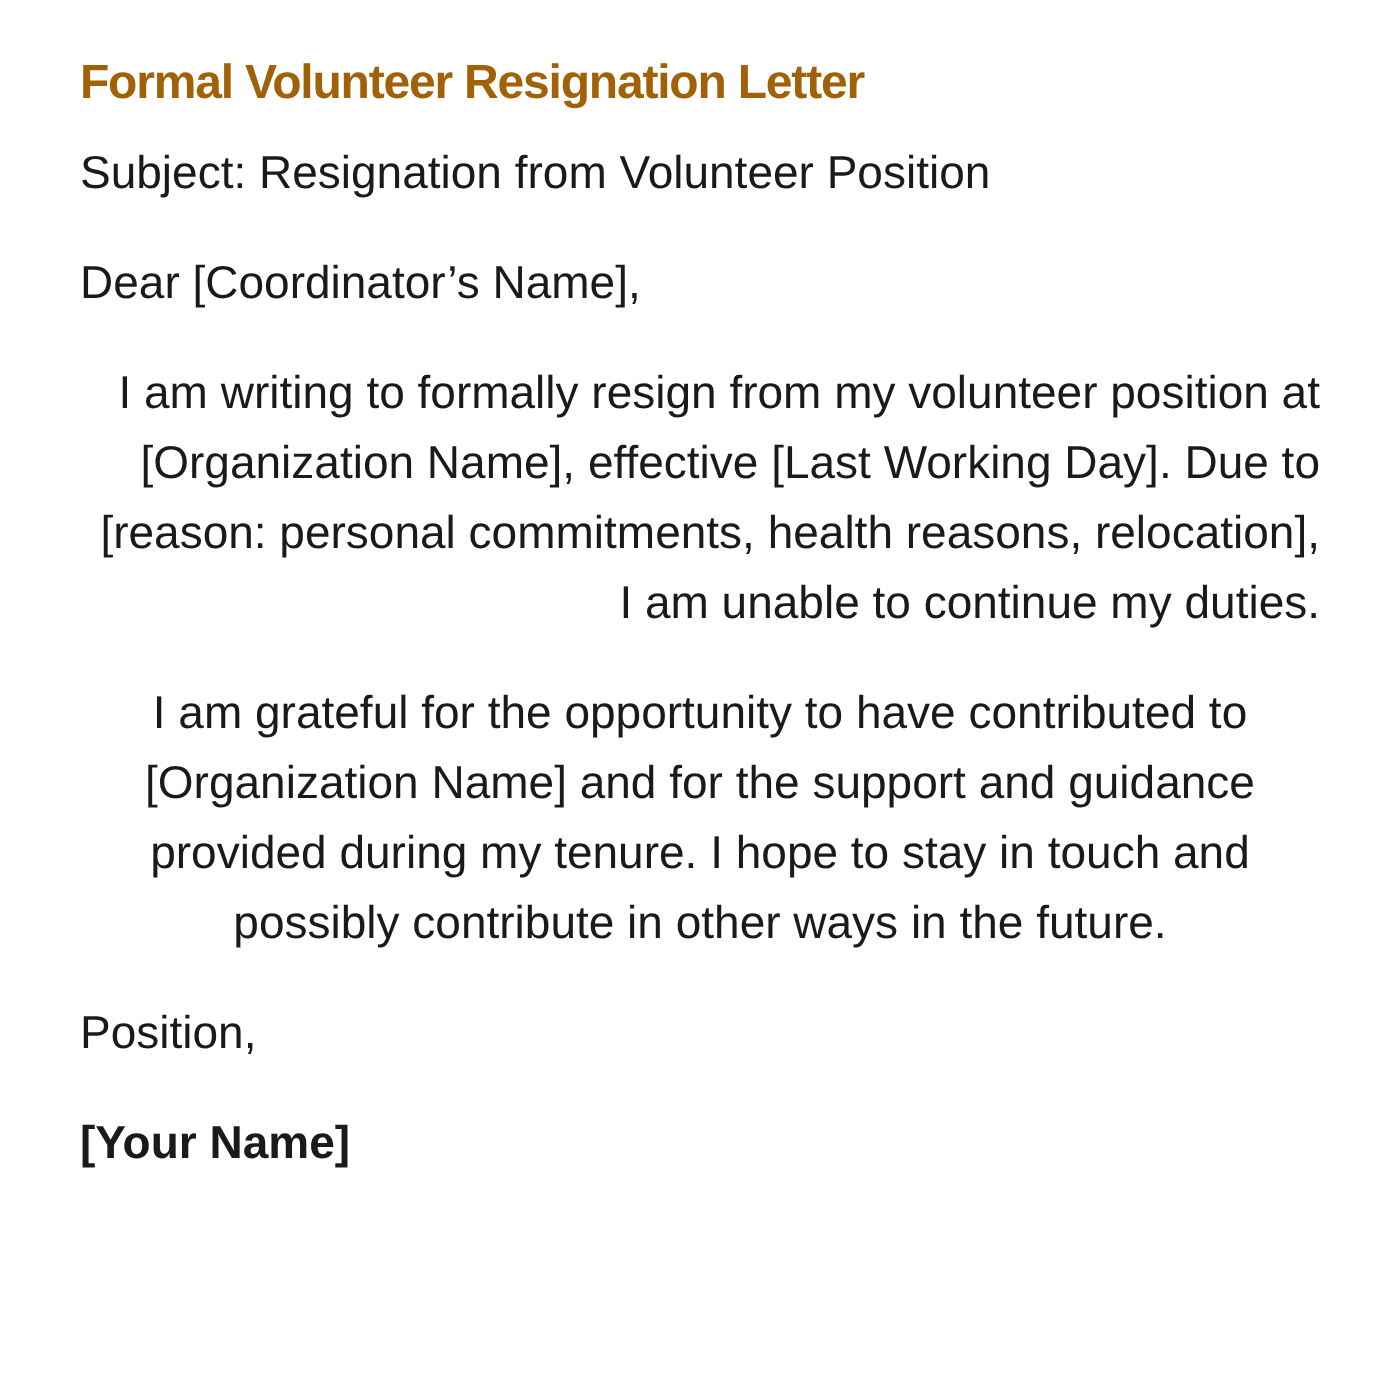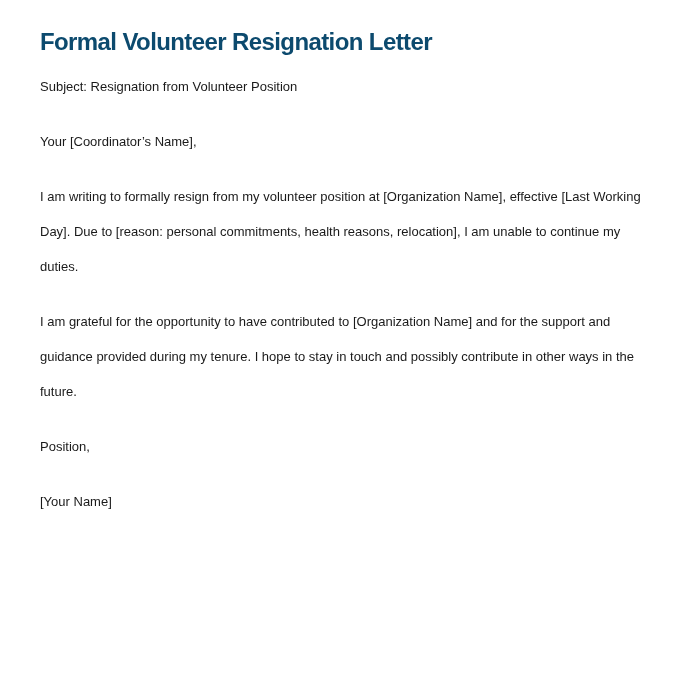--- a/index.html
+++ b/index.html
@@ -17,42 +17,42 @@
     .page {
       position: relative;
       padding: 24px 40px 0 40px;
       box-sizing: border-box;
       width: 700px;
     }
     .title {
       font-size: 24px;
       font-weight: bold;
       letter-spacing: -0.6px;
-      color: #0c4a6e;
+      color: #a16207;
       margin: 2px 0 0 0;
       line-height: 32px;
     }
     .para {
-      font-size: 13px;
+      font-size: 23px;
       line-height: 35px;
       margin: 0;
       letter-spacing: 0px;
     }
     .subject { margin-top: 11px; }
     .salutation { margin-top: 20px; }
-    .body1 { margin-top: 20px; }
-    .body2 { margin-top: 20px; }
+    .body1 { margin-top: 20px; text-align: right; }
+    .body2 { margin-top: 20px; text-align: center; }
     .thanks { margin-top: 20px; }
     .closing { margin-top: 20px; }
-    .signature { margin-top: 20px; }
+    .signature { margin-top: 20px; font-weight: bold; }
   </style>
 </head>
 <body>
 
 <div class="page">
   <h1 class="title">Formal Volunteer Resignation Letter</h1>
   <p class="para subject">Subject: Resignation from Volunteer Position</p>
-  <p class="para salutation">Your [Coordinator’s Name],</p>
+  <p class="para salutation">Dear [Coordinator’s Name],</p>
   <p class="para body1">I am writing to formally resign from my volunteer position at [Organization Name], effective [Last Working Day]. Due to [reason: personal commitments, health reasons, relocation], I am unable to continue my duties.</p>
   <p class="para body2">I am grateful for the opportunity to have contributed to [Organization Name] and for the support and guidance provided during my tenure. I hope to stay in touch and possibly contribute in other ways in the future.</p>
   <p class="para closing">Position,</p>
   <p class="para signature">[Your Name]</p>
 </div>
 
 </body></html>

